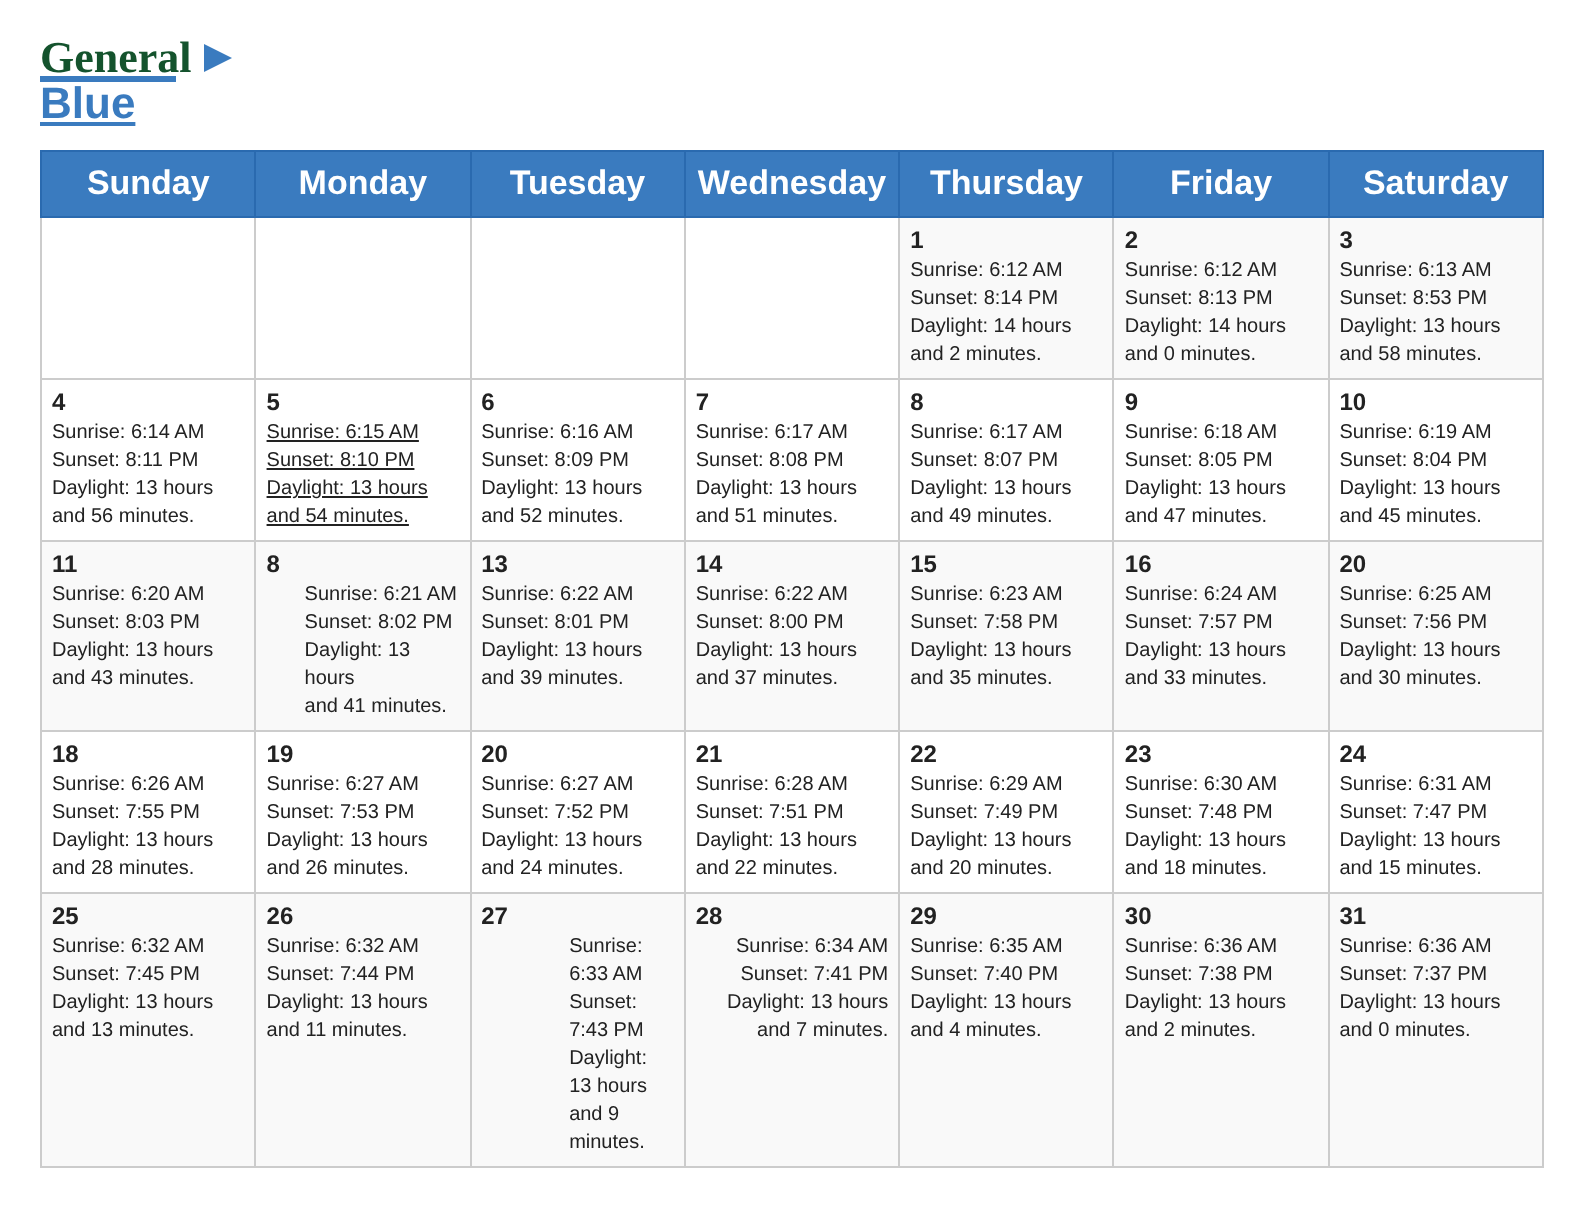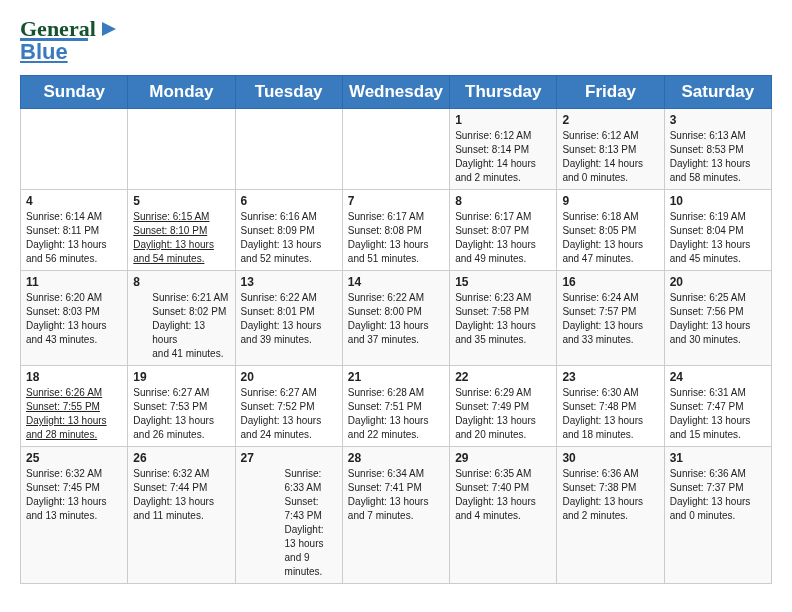--- a/index.html
+++ b/index.html
@@ -237,21 +237,21 @@
           <span class="day-number">20</span>
           <div class="day-info" style="white-space: pre-line;">Sunrise: 6:25 AM
 Sunset: 7:56 PM
 Daylight: 13 hours
 and 30 minutes.</div>
         </td>
       </tr>
       <tr>
         <td>
           <span class="day-number">18</span>
-          <div class="day-info" style="white-space: pre-line; text-decoration: underline;">Sunrise: 6:26 AM
+          <div class="day-info" style="white-space: pre-line;">Sunrise: 6:26 AM
 Sunset: 7:55 PM
 Daylight: 13 hours
 and 28 minutes.</div>
         </td>
         <td>
           <span class="day-number">19</span>
           <div class="day-info" style="white-space: pre-line;">Sunrise: 6:27 AM
 Sunset: 7:53 PM
 Daylight: 13 hours
 and 26 minutes.</div>
@@ -309,21 +309,21 @@
         </td>
         <td>
           <span class="day-number">27</span>
           <div class="day-info" style="white-space: pre-line; margin-left: 44px;">Sunrise: 6:33 AM
 Sunset: 7:43 PM
 Daylight: 13 hours
 and 9 minutes.</div>
         </td>
         <td>
           <span class="day-number">28</span>
-          <div class="day-info" style="white-space: pre-line;">Sunrise: 6:34 AM
+          <div class="day-info" style="white-space: pre-line; text-align: right;">Sunrise: 6:34 AM
 Sunset: 7:41 PM
 Daylight: 13 hours
 and 7 minutes.</div>
         </td>
         <td>
           <span class="day-number">29</span>
           <div class="day-info" style="white-space: pre-line;">Sunrise: 6:35 AM
 Sunset: 7:40 PM
 Daylight: 13 hours
 and 4 minutes.</div>

